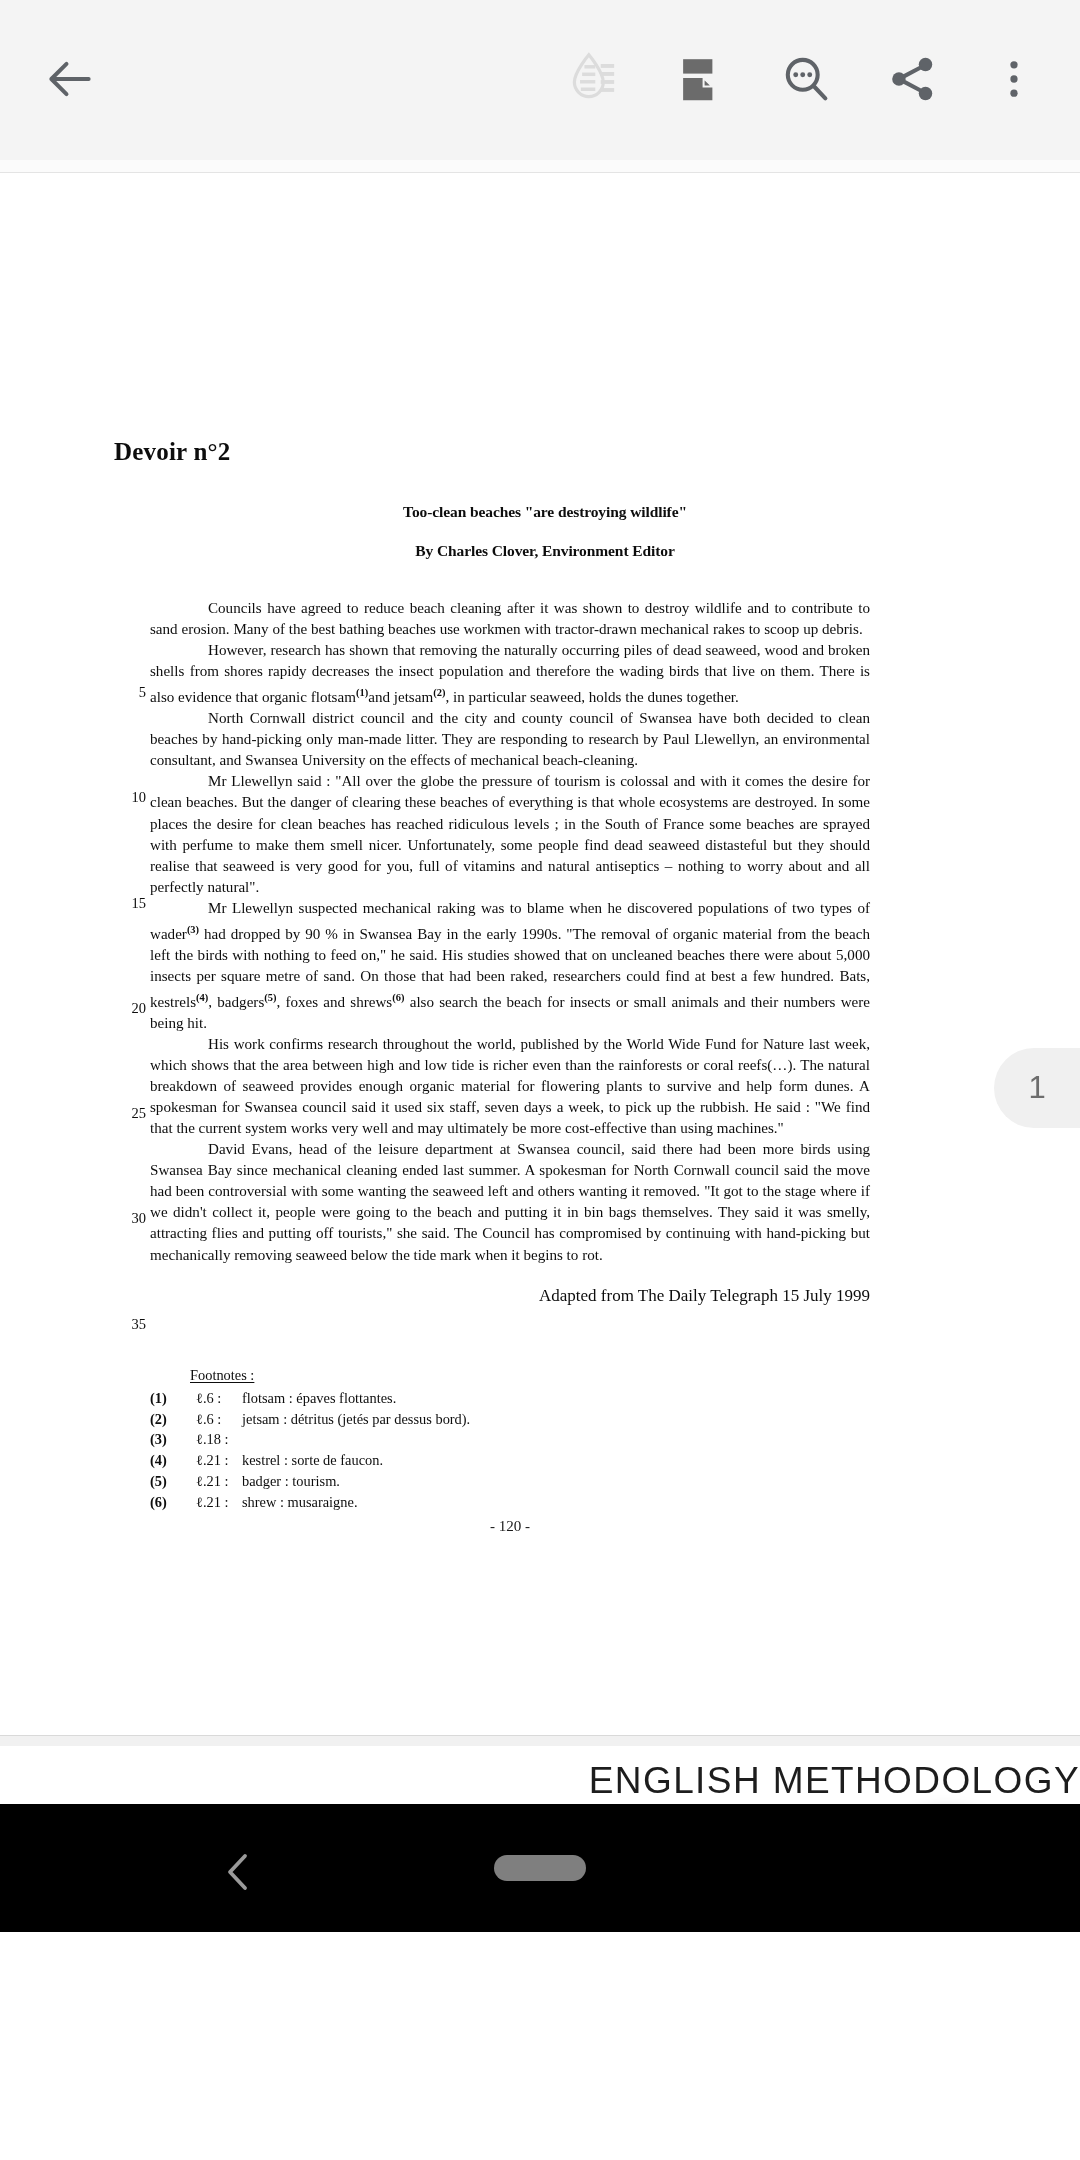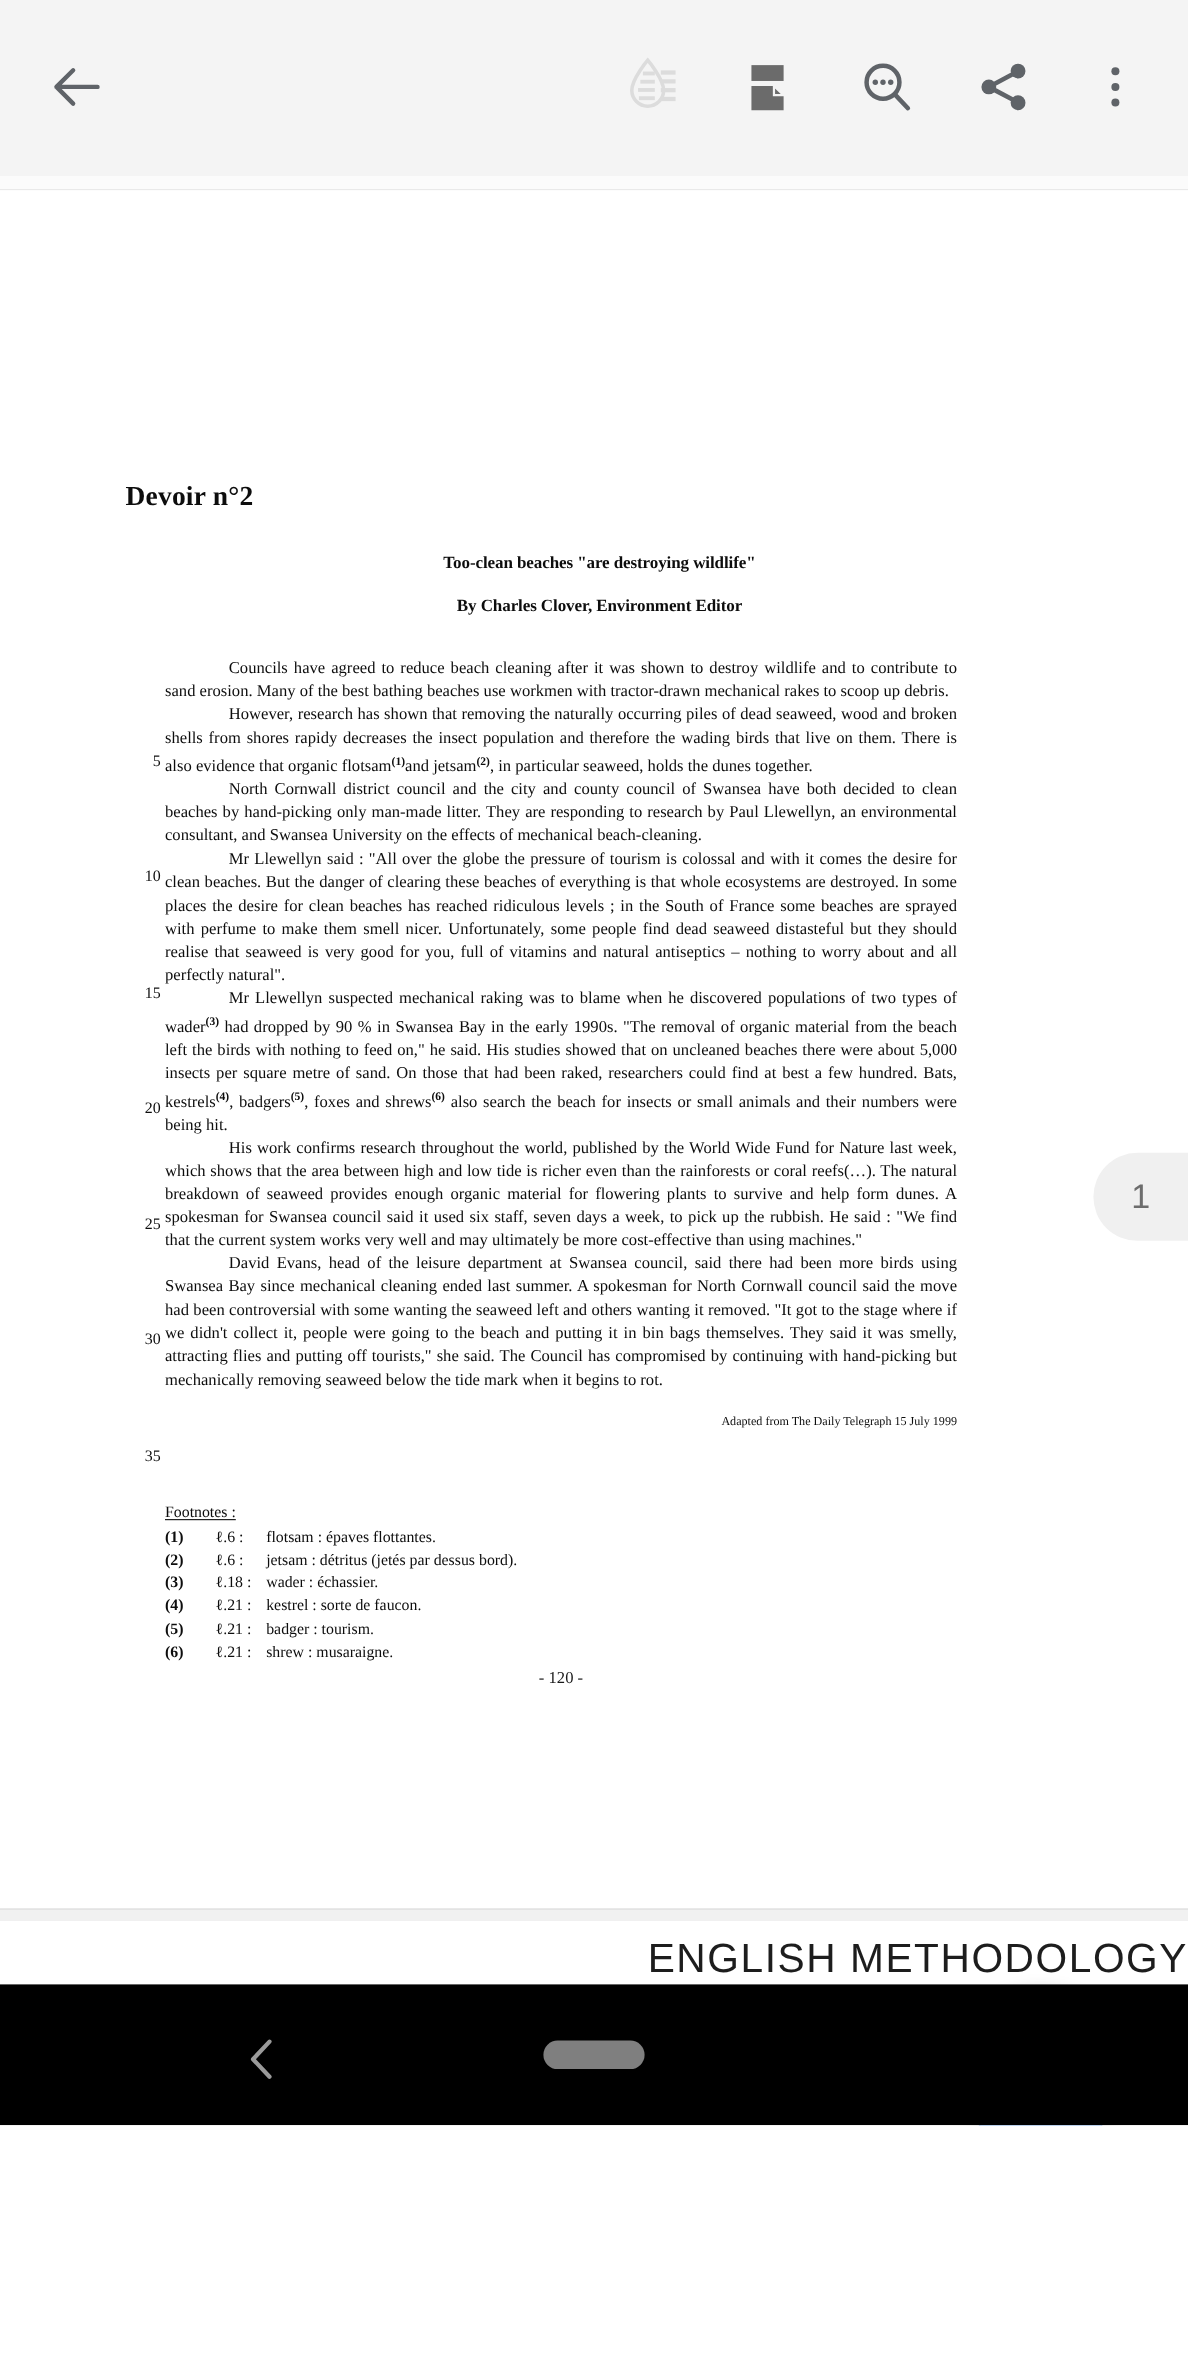--- a/index.html
+++ b/index.html
@@ -117,34 +117,34 @@
   }
   .gutter div { height: 21.05px; }
   .gutter div.blank { color: transparent; }
 
   .adapted {
     position: absolute;
     left: 0; top: 1113px;
     width: 720px;
     text-align: right;
     font-family: "Liberation Serif", serif;
-    font-size: 11px;
+    font-size: 17px;
     color: #0d0d0d;
   }
 
   .footnotes {
     position: absolute;
     left: 0px; top: 1192px;
     width: 600px;
     font-family: "Liberation Serif", serif;
     font-size: 14.4px;
     line-height: 20.8px;
     color: #0d0d0d;
   }
-  .fn-head { text-decoration: underline; text-underline-offset: 2px; display: inline; }
+  .fn-head { text-decoration: underline; text-underline-offset: 2px; display: inline; margin-left: 40px; }
   .fn-head-wrap { margin-bottom: 2px; }
   .fn-row { display: flex; }
   .fn-num  { width: 46px; font-weight: bold; flex: 0 0 auto; }
   .fn-line { width: 46px; flex: 0 0 auto; }
   .fn-txt  { flex: 1 1 auto; }
 
   .pagenum {
     position: absolute;
     left: 0; top: 1345px;
     width: 720px;
@@ -374,21 +374,20 @@
           <span class="fn-txt">flotsam : épaves flottantes.</span>
         </div>
         <div class="fn-row">
           <span class="fn-num">(2)</span>
           <span class="fn-line">ℓ.6 :</span>
           <span class="fn-txt">jetsam : détritus (jetés par dessus bord).</span>
         </div>
         <div class="fn-row">
           <span class="fn-num">(3)</span>
           <span class="fn-line">ℓ.18 :</span>
-          <span class="fn-txt">wader : échassier.</span>
         </div>
         <div class="fn-row">
           <span class="fn-num">(4)</span>
           <span class="fn-line">ℓ.21 :</span>
           <span class="fn-txt">kestrel : sorte de faucon.</span>
         </div>
         <div class="fn-row">
           <span class="fn-num">(5)</span>
           <span class="fn-line">ℓ.21 :</span>
           <span class="fn-txt">badger : tourism.</span>

